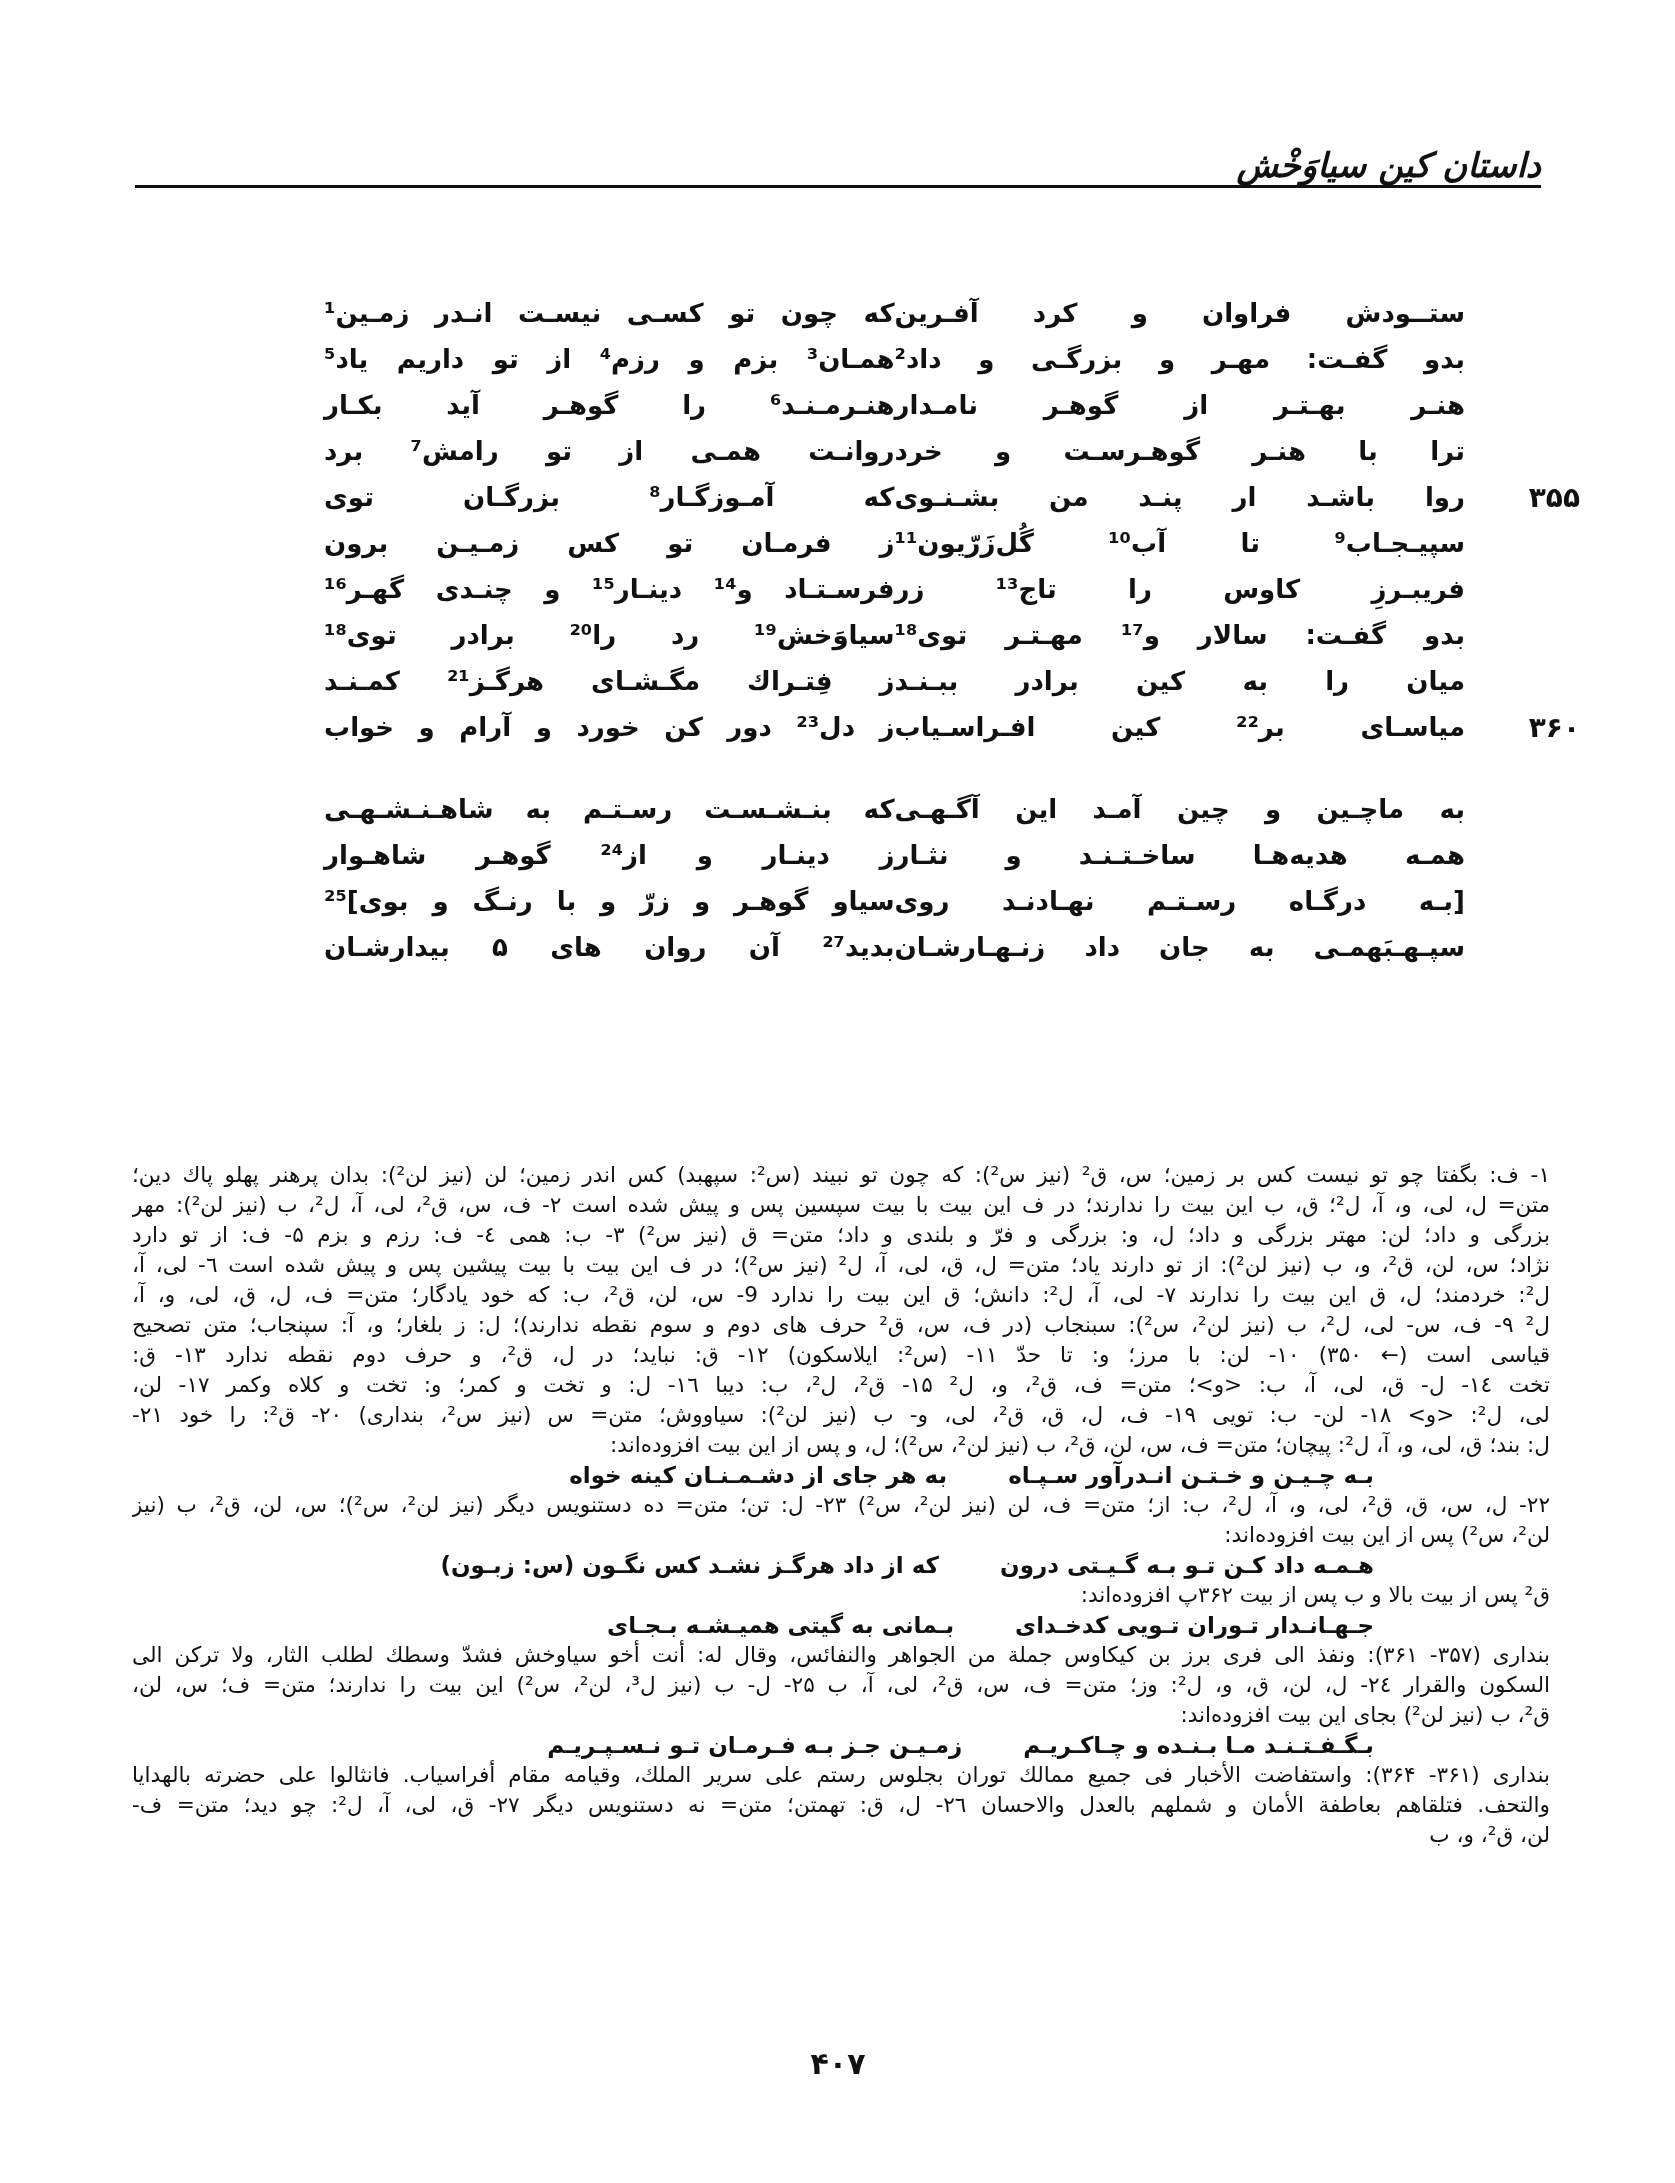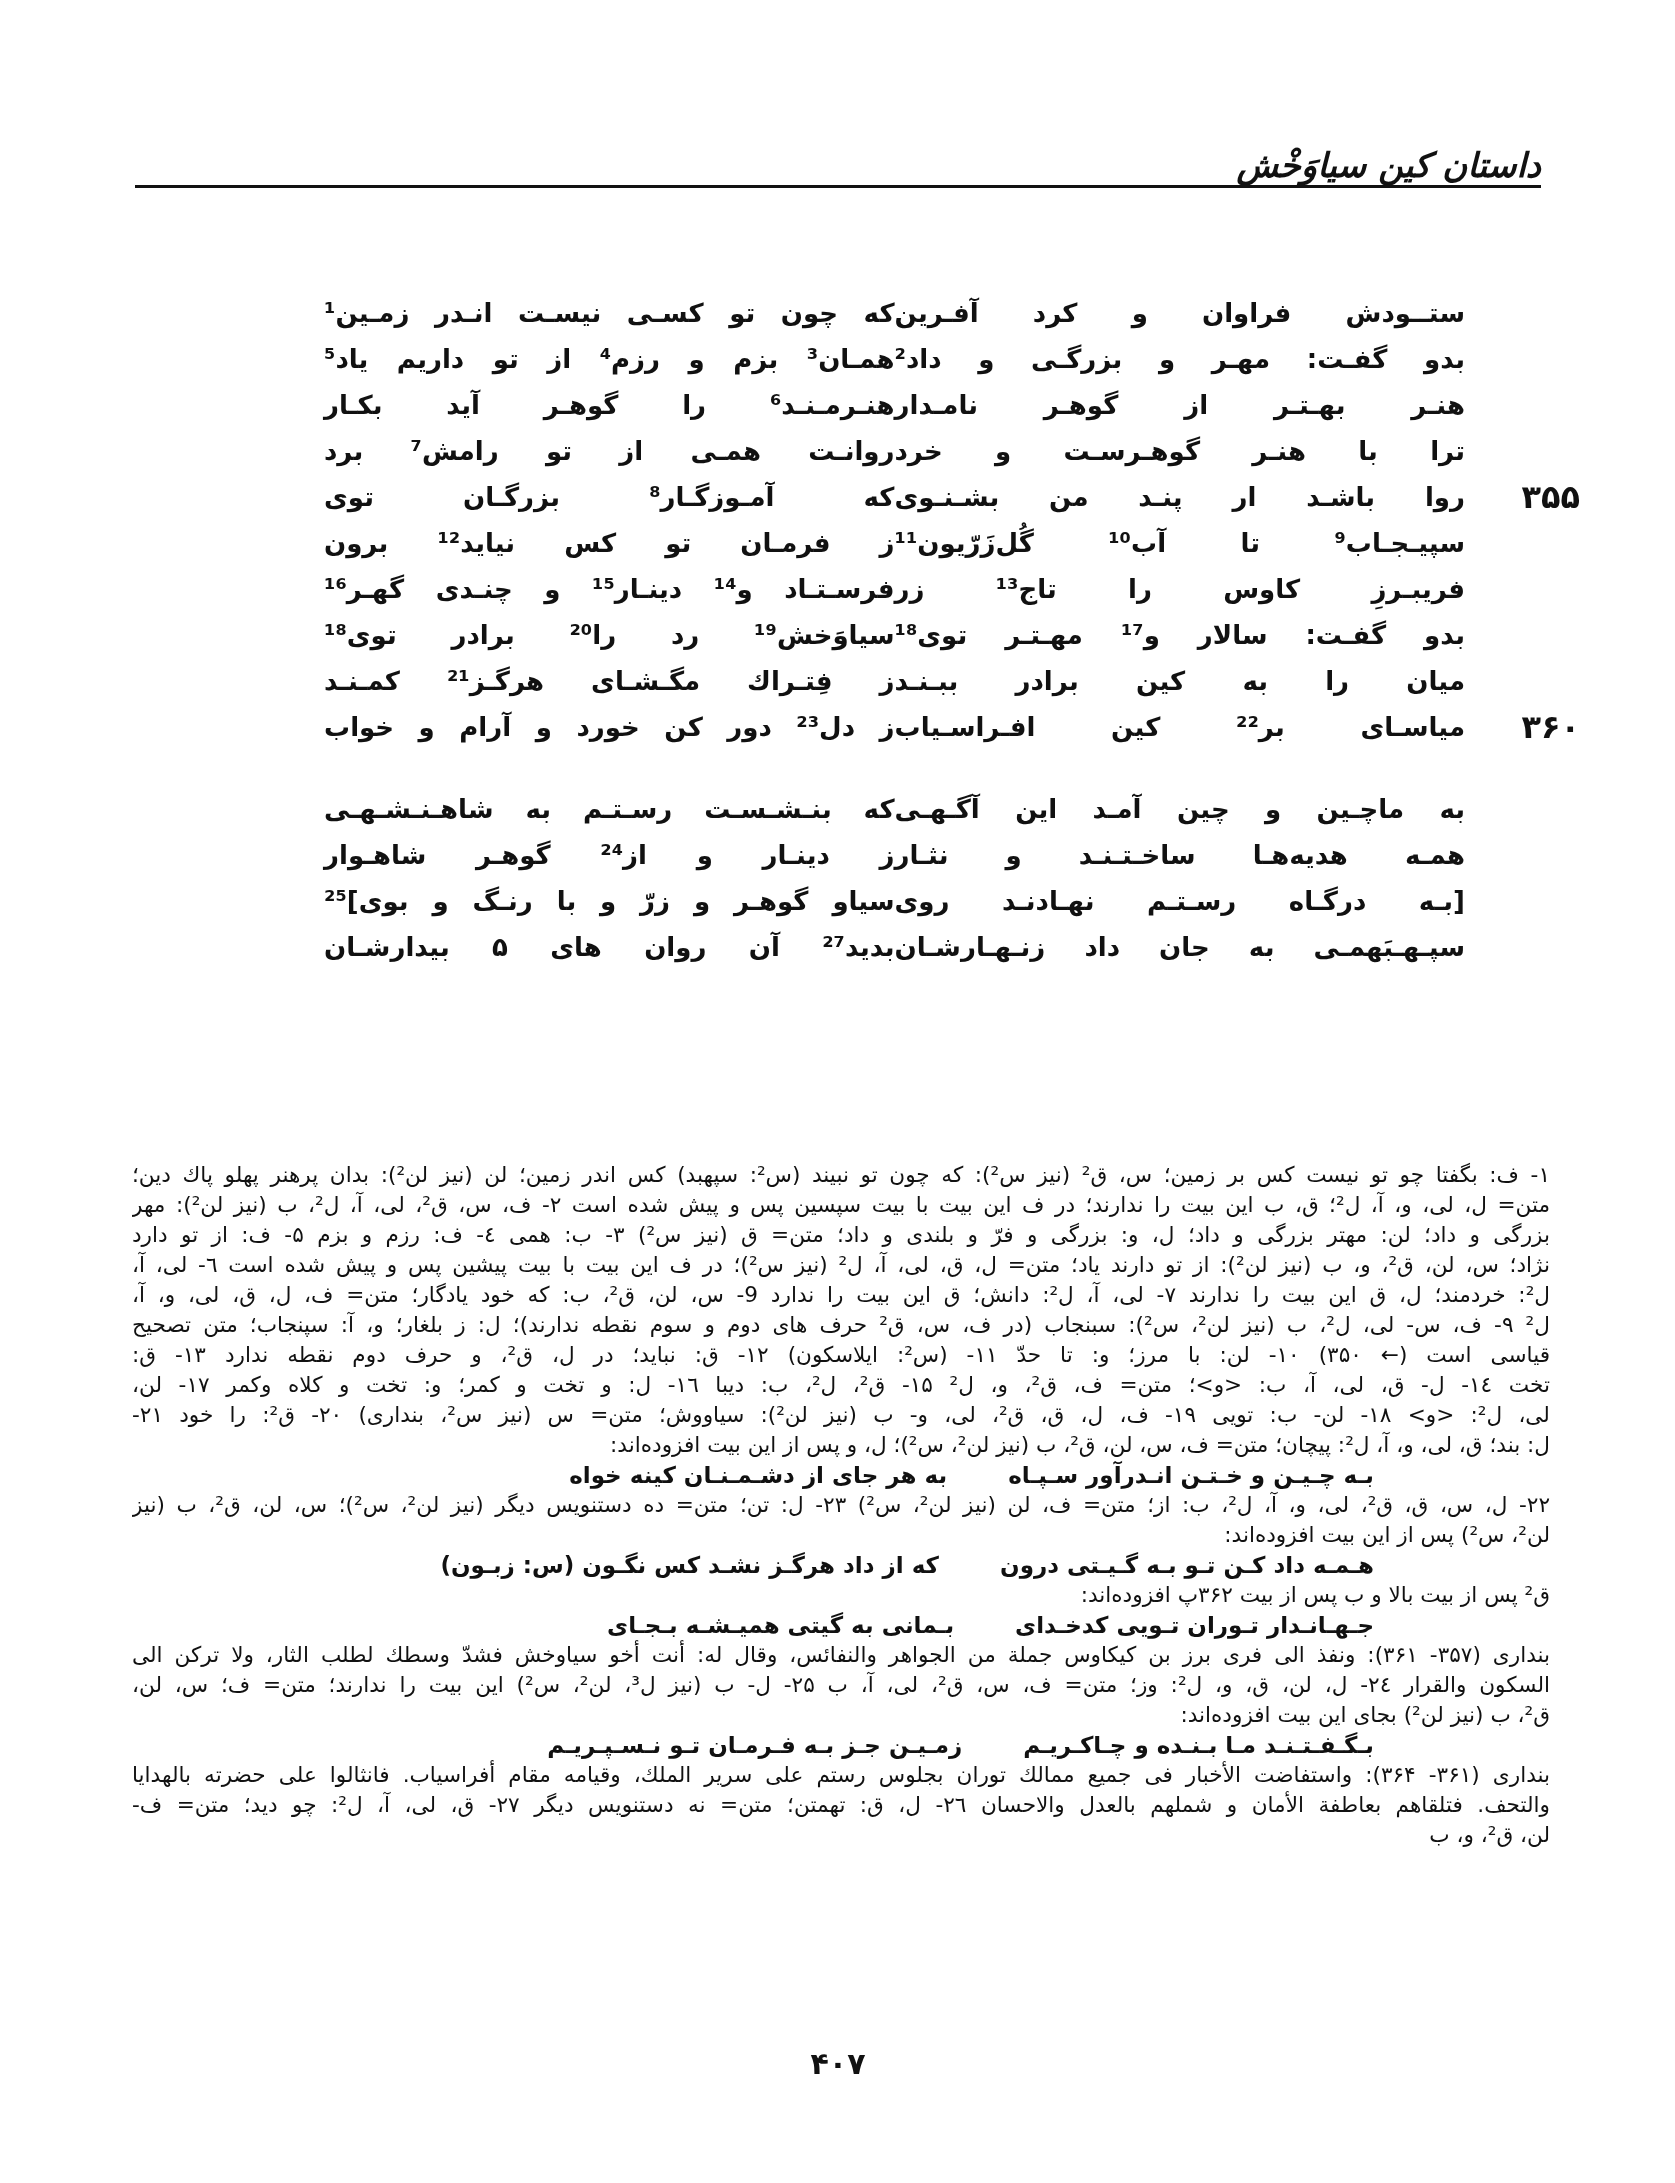--- a/index.html
+++ b/index.html
@@ -15,21 +15,21 @@
   .header-rule { position: absolute; left: 135px; right: 135px; top: 185px; height: 3.4px; background: #111; }
 
   .verses {
     position: absolute; top: 290px; left: 250px; width: 1215px;
   }
   .verse-row {
     display: flex; flex-direction: row; height: 46px; align-items: center; position: relative;
   }
   .verse-num {
     position: absolute; right: -115px; width: 95px; text-align: right;
-    font-size: 32px; font-weight: bold;
+    font-size: 28px; font-weight: bold;
   }
   .misra { width: 587px; font-size: 26px; font-weight: bold; text-align: justify; text-align-last: justify; white-space: nowrap; }
   .misra.first { margin-left: 74px; }
   .stanza-gap { height: 36px; }
 
   .notes {
     position: absolute; top: 1114px; left: 132px; width: 1418px;
     font-size: 21.6px; line-height: 30px; text-align: justify; margin-top: 46px;
   }
   .note-line { display: block; white-space: nowrap; overflow: hidden; text-align: justify; text-align-last: justify; }
@@ -73,21 +73,21 @@
       <span class="misra first">روانـت همـی از تو رامش⁷ برد</span>
     </div>
   <div class="verse-row">
       <span class="verse-num">۳۵۵</span>
       <span class="misra">روا باشـد ار پنـد من بشـنـوی</span>
       <span class="misra first">که آمـوزگـار⁸ بزرگـان توی</span>
     </div>
   <div class="verse-row">
       <span class="verse-num"></span>
       <span class="misra">سپیـجـاب⁹ تا آب¹⁰ گُل‌زَرّیون¹¹</span>
-      <span class="misra first">ز فرمـان تو کس نیاید¹² برون</span>
+      <span class="misra first">ز فرمـان تو کس زمـیـن برون</span>
     </div>
   <div class="verse-row">
       <span class="verse-num"></span>
       <span class="misra">فریبـرزِ کاوس را تاج¹³ زر</span>
       <span class="misra first">فرسـتـاد و¹⁴ دینـار¹⁵ و چنـدی گهـر¹⁶</span>
     </div>
   <div class="verse-row">
       <span class="verse-num"></span>
       <span class="misra">بدو گفـت: سالار و¹⁷ مهـتـر توی¹⁸</span>
       <span class="misra first">سیاوَخش¹⁹ رد را²⁰ برادر توی¹⁸</span>

